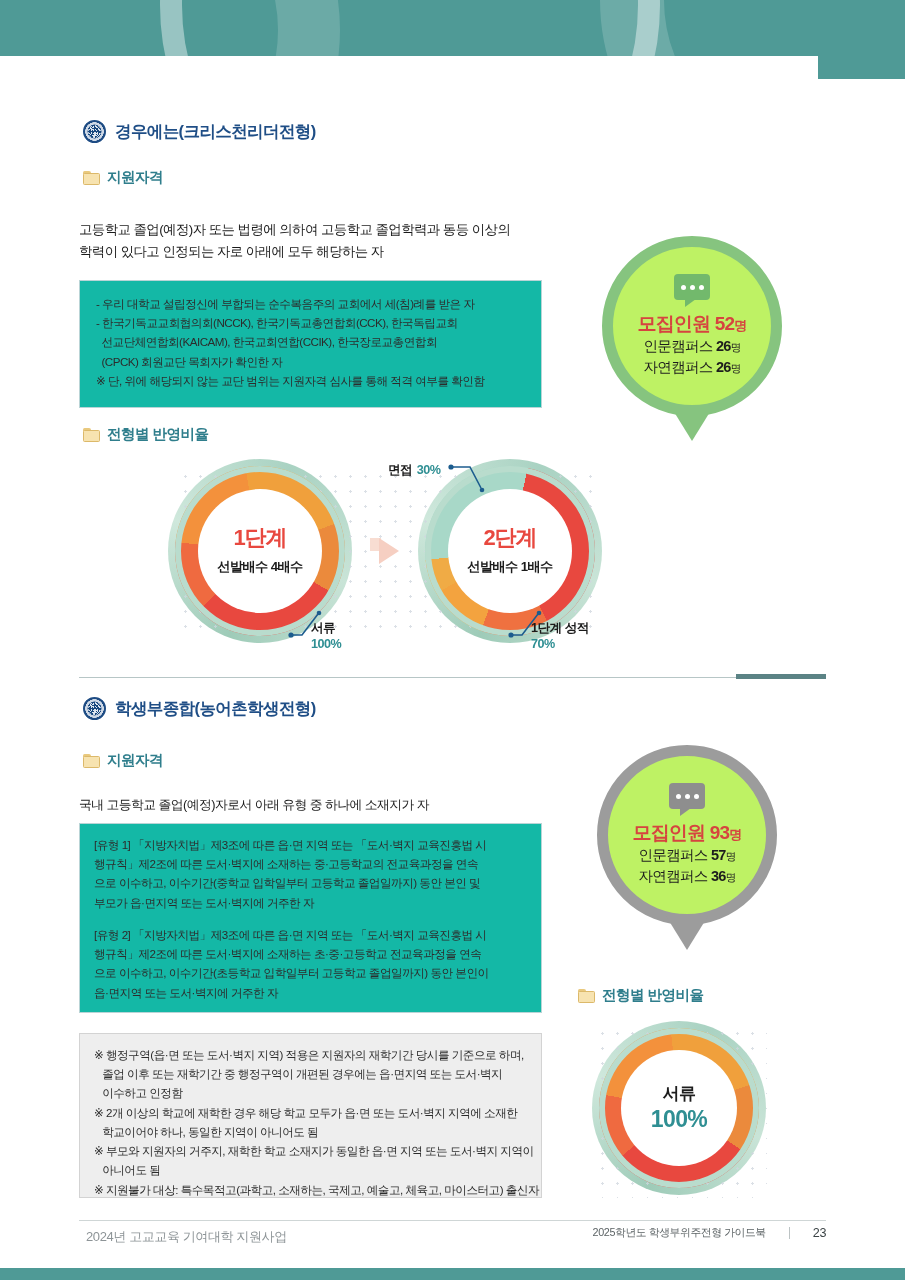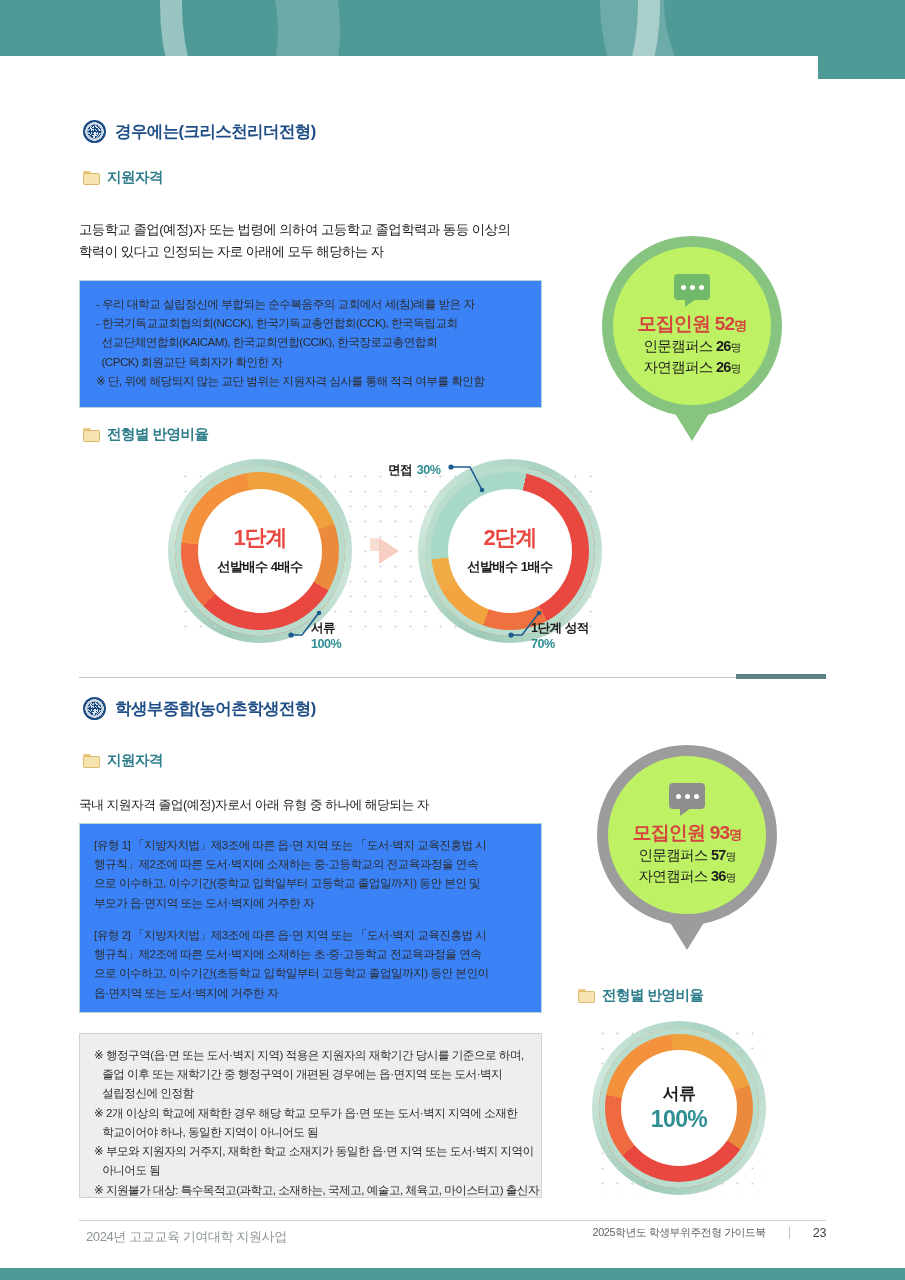--- a/index.html
+++ b/index.html
@@ -39,21 +39,21 @@
   .folder::before{content:"";position:absolute;left:0;top:0;width:8px;height:3.5px;
       background:#e9c97e;border-radius:1.5px 2px 0 0;}
   .folder::after{content:"";position:absolute;left:0;top:2.5px;width:17px;height:11.5px;
       background:#f7e3b0;border:1px solid #dcb96a;box-sizing:border-box;border-radius:1.5px;}
   .sub-title{font-size:14.5px;font-weight:bold;color:#2f7e8c;letter-spacing:-0.5px;white-space:nowrap;}
 
   
   .para{position:absolute;font-size:13.4px;color:#1a1a1a;line-height:1.62;letter-spacing:-0.55px;}
 
   
-  .box{position:absolute;background:#3b82f6;border:1px solid #b9d4d6;box-sizing:border-box;}
+  .box{position:absolute;background:#14b8a6;border:1px solid #b9d4d6;box-sizing:border-box;}
   .box.gray{background:#eeeeee;border-color:#d3d3d3;}
   .box-line{font-size:11.6px;color:#2c2c2c;line-height:1.66;letter-spacing:-0.5px;white-space:nowrap;}
 
   
   .badge{position:absolute;width:180px;height:180px;border-radius:50%;box-sizing:border-box;
          background:#bef264;display:flex;flex-direction:column;align-items:center;justify-content:center;}
   .badge.green{border:11px solid #86c47f;}
   .badge.gray{border:11px solid #9c9c9c;}
   .badge .tail{position:absolute;left:50%;bottom:-36px;transform:translateX(-50%);
          width:0;height:0;border-left:21px solid transparent;border-right:21px solid transparent;}
@@ -248,39 +248,39 @@
     <span class="emblem"></span>
     <span class="sec-title">학생부종합(농어촌학생전형)</span>
   </div>
 
   <div class="sub-head" style="left:83px; top:751px;">
     <span class="folder"></span>
     <span class="sub-title">지원자격</span>
   </div>
 
   <div class="para" style="left:79px; top:795px; width:480px; font-size:12.8px;">
-    <div>국내 지원자격 졸업(예정)자로서 아래 유형 중 하나에 해당되는 자</div>
+    <div>국내 고등학교 졸업(예정)자로서 아래 유형 중 하나에 소재지가 자</div>
   </div>
 
   <div class="box" style="left:79px; top:823px; width:463px; height:190px; padding:11px 14px;">
     <div class="box-line">[유형 1] 「지방자치법」제3조에 따른 읍·면 지역 또는 「도서·벽지 교육진흥법 시</div>
     <div class="box-line">행규칙」제2조에 따른 도서·벽지에 소재하는 중·고등학교의 전교육과정을 연속</div>
     <div class="box-line">으로 이수하고, 이수기간(중학교 입학일부터 고등학교 졸업일까지) 동안 본인 및</div>
     <div class="box-line">부모가 읍·면지역 또는 도서·벽지에 거주한 자</div>
     <div style="height:13px;"></div>
     <div class="box-line">[유형 2] 「지방자치법」제3조에 따른 읍·면 지역 또는 「도서·벽지 교육진흥법 시</div>
     <div class="box-line">행규칙」제2조에 따른 도서·벽지에 소재하는 초·중·고등학교 전교육과정을 연속</div>
     <div class="box-line">으로 이수하고, 이수기간(초등학교 입학일부터 고등학교 졸업일까지) 동안 본인이</div>
     <div class="box-line">읍·면지역 또는 도서·벽지에 거주한 자</div>
   </div>
 
   <div class="box gray" style="left:79px; top:1033px; width:463px; height:165px; padding:11px 14px;">
     <div class="box-line" style="white-space:pre;">※ 행정구역(읍·면 또는 도서·벽지 지역) 적용은 지원자의 재학기간 당시를 기준으로 하며,</div>
     <div class="box-line" style="white-space:pre;">   졸업 이후 또는 재학기간 중 행정구역이 개편된 경우에는 읍·면지역 또는 도서·벽지</div>
-    <div class="box-line" style="white-space:pre;">   설립정신에 인정함</div>
+    <div class="box-line" style="white-space:pre;">   이수하고 인정함</div>
     <div class="box-line" style="white-space:pre;">※ 2개 이상의 학교에 재학한 경우 해당 학교 모두가 읍·면 또는 도서·벽지 지역에 소재한</div>
     <div class="box-line" style="white-space:pre;">   학교이어야 하나, 동일한 지역이 아니어도 됨</div>
     <div class="box-line" style="white-space:pre;">※ 부모와 지원자의 거주지, 재학한 학교 소재지가 동일한 읍·면 지역 또는 도서·벽지 지역이</div>
     <div class="box-line" style="white-space:pre;">   아니어도 됨</div>
     <div class="box-line" style="white-space:pre;">※ 지원불가 대상: 특수목적고(과학고, 소재하는, 국제고, 예술고, 체육고, 마이스터고) 출신자</div>
   </div>
 
   <div class="badge gray" style="left:597px; top:745px;">
     <div class="tail"></div>
     <div class="bubble">

